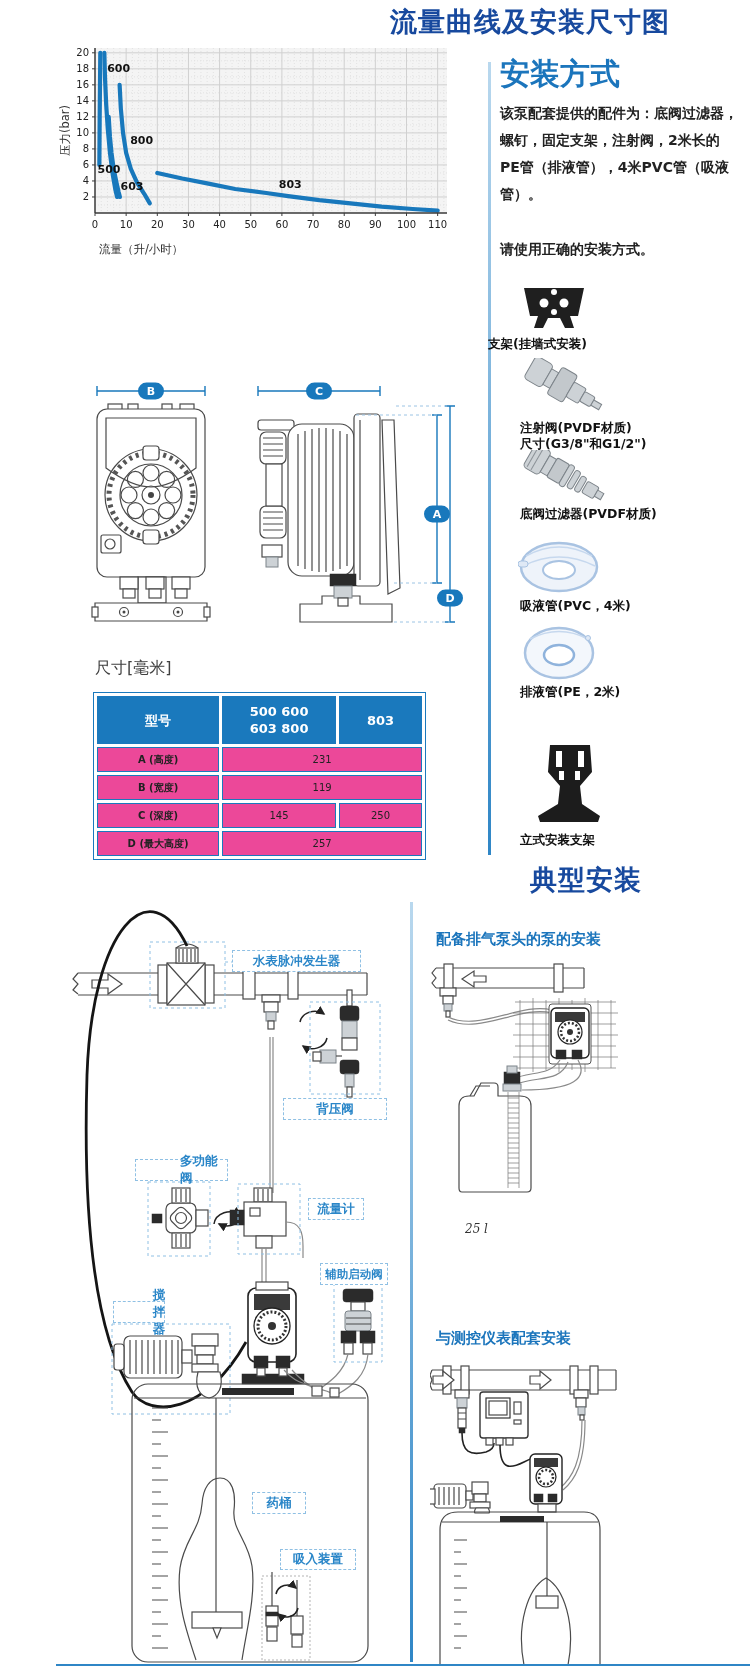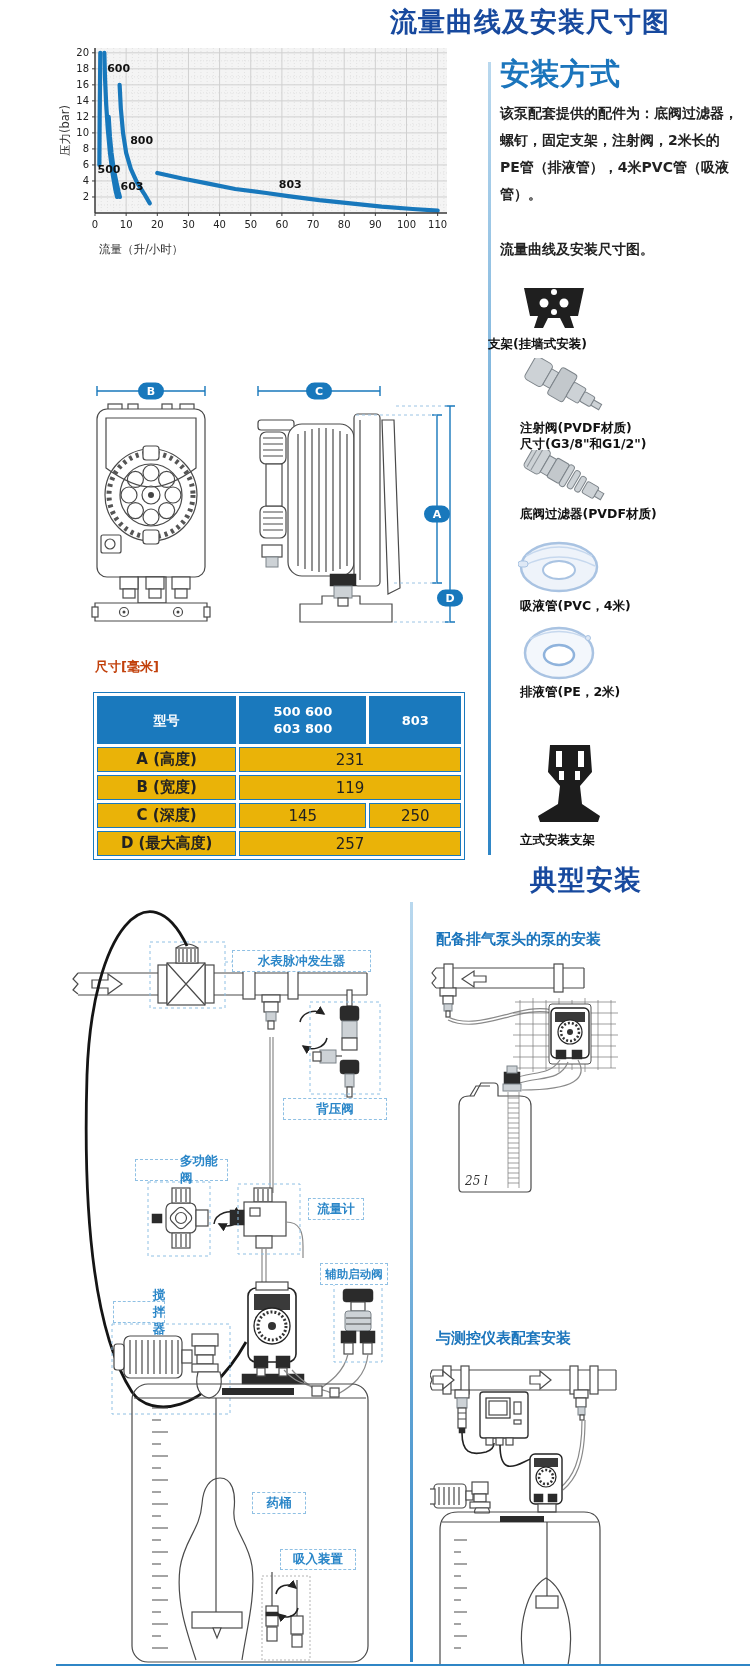--- a/index.html
+++ b/index.html
@@ -1,48 +1,48 @@
 <!DOCTYPE html>
 <html><head>
 <meta charset="utf-8">
 <style>
   html,body{margin:0;padding:0;background:#ffffff;}
   body{font-family:"DejaVu Sans","Liberation Sans",sans-serif;}
   #page{position:relative;width:750px;height:1670px;background:#fff;overflow:hidden;}
   .abs{position:absolute;}
   .h-main{font-size:27px;font-weight:bold;color:#17499e;letter-spacing:1px;}
   .h-blue{font-size:30px;font-weight:bold;color:#1b75bc;}
-  .h-small{font-size:13px;font-weight:bold;color:#c2410c;}
+  .h-small{font-size:16px;font-weight:normal;color:#404040;}
   .h-sub{font-size:15px;font-weight:bold;color:#1b75bc;}
   .body-txt{font-size:14px;font-weight:600;color:#222;line-height:27px;}
   .acc-label{font-size:12.5px;font-weight:bold;color:#111;line-height:16px;}
   .lblbox{position:absolute;border:1px dashed #8fc0e4;background:#fff;color:#2a86c8;
     font-weight:bold;font-size:12.5px;display:flex;align-items:center;justify-content:center;box-sizing:border-box;}
   .pill{position:absolute;width:26px;height:17px;background:#1878bc;color:#fff;border-radius:9px;
     font-size:11px;font-weight:bold;display:flex;align-items:center;justify-content:center;transform:translate(-50%,-50%);}
   .vdiv{position:absolute;background:linear-gradient(#b9d8ee,#2f86c6);}
   .brule{position:absolute;background:#2f86c6;}
   
-  .dim-table{border-collapse:separate;border-spacing:3px;background:#fff;border:1px solid #1a79bd;width:372px;}
-  .dim-table td{border:1px solid #1a79bd;text-align:center;font-size:15px;color:#222;height:21px;background:#eab308;}
+  .dim-table{border-collapse:separate;border-spacing:3px;background:#fff;border:1px solid #1a79bd;width:333px;}
+  .dim-table td{border:1px solid #1a79bd;text-align:center;font-size:10px;color:#222;height:21px;background:#ec4899;}
   .dim-table tr.head td{background:#1a79bd;color:#fff;font-weight:bold;font-size:13px;height:44px;line-height:17px;}
   .dim-table td.rowlab{font-weight:bold;}
   
   .ln{stroke:#4a4a4a;fill:none;stroke-width:1.2;}
   .lnt{stroke:#4a4a4a;fill:#fff;stroke-width:1.2;}
   .dk{fill:#2b2b2b;stroke:#2b2b2b;stroke-width:0.5;}
   .gy{fill:#cdd2d6;stroke:#7d848a;stroke-width:1;}
   .dash{stroke:#8fc0e4;stroke-dasharray:3,3;fill:none;stroke-width:1;}
   .dim{stroke:#1878bc;stroke-width:1.4;fill:none;}
   .dimext{stroke:#9cc4e4;stroke-dasharray:3,3;stroke-width:1;fill:none;}
   .tube{stroke:#8a8a8a;stroke-width:1.2;fill:none;}
   .cable{stroke:#151515;stroke-width:2.8;fill:none;}
   .rot{stroke:#222;stroke-width:1.5;fill:none;}
   .grid{stroke:#777;stroke-width:0.7;}
-  .tank-label{font-style:italic;font-family:"DejaVu Serif",serif;font-size:12px;color:#333;}
+  .tank-label{font-style:italic;font-family:"DejaVu Serif",serif;font-size:12px;color:#333;margin-top:48px;}
 </style>
 </head>
 <body>
 
 <div id="page">
 
   <div class="abs h-main" style="left:330px;top:4px;width:400px;text-align:center;">流量曲线及安装尺寸图</div>
 
   <svg id="flow-chart" class="abs" style="left:57px;top:40px;" width="398" height="218">
       <rect x="38" y="8" width="352" height="165" fill="#f4f4f4"></rect>
@@ -178,21 +178,21 @@
       <text x="32" y="32.32524271844661" font-size="10" fill="#222" text-anchor="end">18</text>
       <line x1="35" y1="12.805825242718457" x2="38" y2="12.805825242718457" stroke="#3a3a3a" stroke-width="1"></line>
       <text x="32" y="16.305825242718456" font-size="10" fill="#222" text-anchor="end">20</text>
       <text x="12" y="90.5" font-size="11.5" fill="#333" text-anchor="middle" transform="rotate(-90 12 90.5)">压力(bar)</text>
       <text x="42" y="213" font-size="11.5" fill="#333">流量（升/小时）</text>
     </svg>
 
   <div class="vdiv" style="left:488px;top:62px;width:3px;height:793px;"></div>
   <div class="abs h-blue" style="left:500px;top:54px;">安装方式</div>
   <div class="abs body-txt" style="left:500px;top:100px;width:238px;">该泵配套提供的配件为：底阀过滤器，螺钉，固定支架，注射阀，2米长的PE管（排液管），4米PVC管（吸液管）。</div>
-  <div class="abs body-txt" style="left:500px;top:236px;width:238px;">流量曲线及安装尺寸图。</div>
+  <div class="abs body-txt" style="left:500px;top:236px;width:238px;">请使用正确的安装方式。</div>
 
   <svg class="abs" style="left:518px;top:282px;" width="72" height="52" viewBox="0 0 72 52">
     <path d="M6,6 L66,6 L60,34 L52,34 L56,46 L47,46 L42,36 L30,36 L25,46 L16,46 L20,34 L12,34 Z" fill="#1f1f1f"></path>
     <circle cx="26" cy="21" r="4.5" fill="#fff"></circle>
       <circle cx="46" cy="21" r="4.5" fill="#fff"></circle>
     <circle cx="36" cy="10" r="3" fill="#fff"></circle>
       <circle cx="36" cy="30" r="3" fill="#fff"></circle>
   </svg>
   <div class="abs acc-label" style="left:488px;top:336px;">支架(挂墙式安装)</div>
 
@@ -571,21 +571,21 @@
 
     <path d="M440,1665 V1530 Q440,1512 458,1512 H584 Q600,1512 600,1530 V1665" class="ln" stroke-width="1.4"></path>
     <path class="ln" d="M442,1522 H598"></path>
     <rect x="500" y="1516" width="44" height="6" fill="#2b2b2b"></rect>
     <path class="ln" d="M454,1540 h13 M454,1552 h7 M454,1564 h13 M454,1576 h7 M454,1588 h13 M454,1600 h7 M454,1612 h13 M454,1624 h7 M454,1636 h13 M454,1648 h7"></path>
     <path class="ln" d="M547,1522 V1602"></path>
     <path class="ln" d="M524,1665 C516,1624 528,1588 546,1578 C564,1588 576,1624 568,1665"></path>
     <rect x="536" y="1596" width="22" height="12" class="lnt"></rect>
   </svg>
 
-  <div class="lblbox" style="left:232px;top:950px;width:139px;height:22px;">水表脉冲发生器</div>
+  <div class="lblbox" style="left:232px;top:950px;width:129px;height:22px;">水表脉冲发生器</div>
   <div class="lblbox" style="left:283px;top:1098px;width:104px;height:22px;">背压阀</div>
   <div class="lblbox" style="left:135px;top:1159px;width:93px;height:22px;padding-left:44px;">多功能阀</div>
   <div class="lblbox" style="left:308px;top:1198px;width:56px;height:22px;">流量计</div>
   <div class="lblbox" style="left:320px;top:1263px;width:68px;height:22px;font-size:11.5px;">辅助启动阀</div>
   <div class="lblbox" style="left:113px;top:1301px;width:52px;height:22px;padding-left:40px;">搅拌器</div>
   <div class="lblbox" style="left:228px;top:1492px;width:54px;height:22px;margin-left:24px;">药桶</div>
   <div class="lblbox" style="left:280px;top:1549px;width:76px;height:21px;">吸入装置</div>
 
   <div class="abs h-sub" style="left:436px;top:930px;">配备排气泵头的泵的安装</div>
   <span class="abs tank-label" style="left:465px;top:1174px;">25 l</span>

